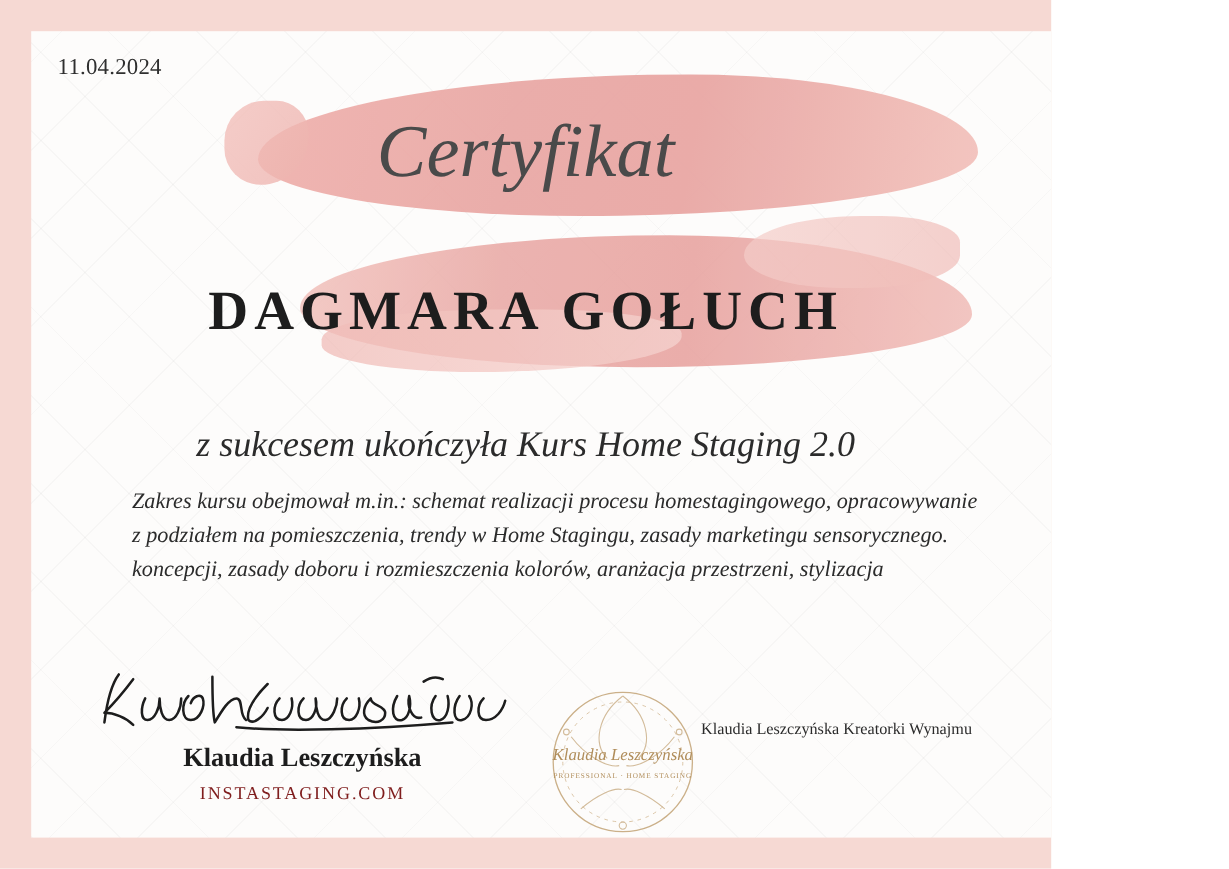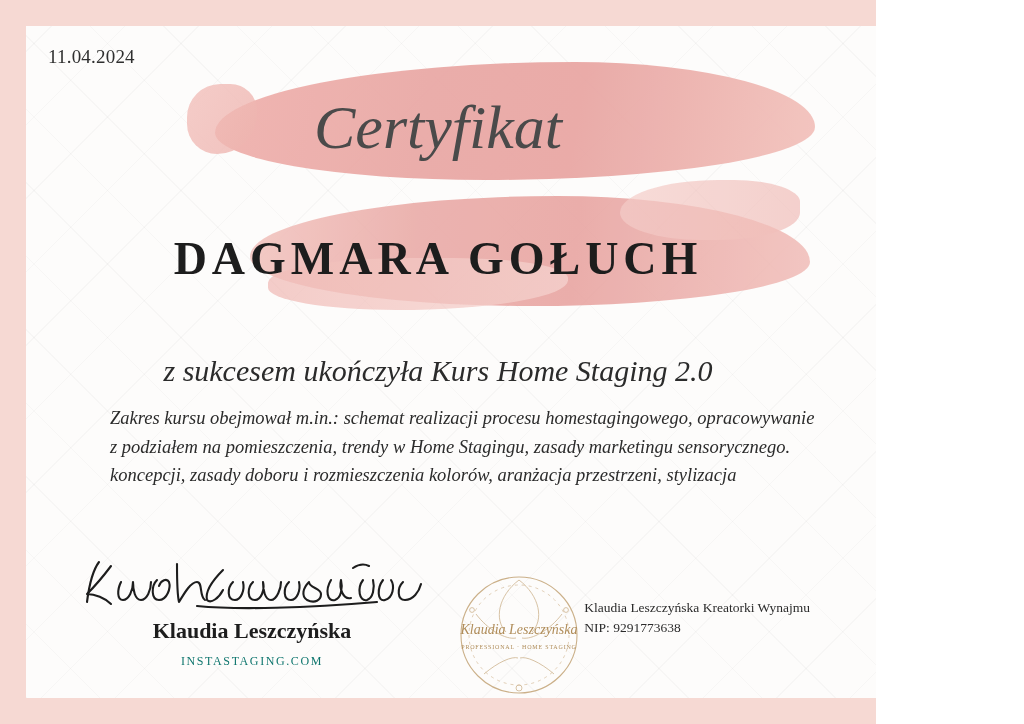--- a/index.html
+++ b/index.html
@@ -167,23 +167,23 @@
     height: 56px;
     margin-bottom: 4px;
   }
   .signature-name {
     font-size: 22px;
     font-weight: bold;
     color: #1d1d1d;
     margin-top: 6px;
   }
   .signature-site {
-    font-size: 12px;
+    font-size: 15px;
     letter-spacing: 1.6px;
-    color: #0f766e;
+    color: #7f1d1d;
     margin-top: 10px;
   }
   .company-block {
     position: absolute;
     right: 66px;
     top: 552px;
     text-align: left;
     font-size: 13.5px;
     line-height: 1.5;
     color: #2b2b2b;
@@ -265,21 +265,20 @@
           <path d="M120 50 C 160 54, 230 52, 300 46"></path>
         </g>
       </svg>
     </div>
     <div class="signature-name">Klaudia Leszczyńska</div>
     <div class="signature-site">INSTASTAGING.COM</div>
   </div>
 
   <div class="company-block">
     <div>Klaudia Leszczyńska Kreatorki Wynajmu</div>
-    <div>NIP: 9291773638</div>
   </div>
 
   <div class="stamp">
     <svg width="130" height="130" viewBox="0 0 130 130" aria-hidden="true">
       <circle cx="65" cy="65" r="58" fill="none" stroke="#cbb089" stroke-width="1.1"></circle>
       <circle cx="65" cy="65" r="50" fill="none" stroke="#d9c3a4" stroke-width="0.8" stroke-dasharray="3 4"></circle>
       <g stroke="#cbb089" stroke-width="0.9" fill="none" opacity="0.85">
         <path d="M65 10 C 44 26, 40 50, 52 62"></path>
         <path d="M65 10 C 86 26, 90 50, 78 62"></path>
         <path d="M22 44 C 34 60, 52 70, 62 68"></path>

